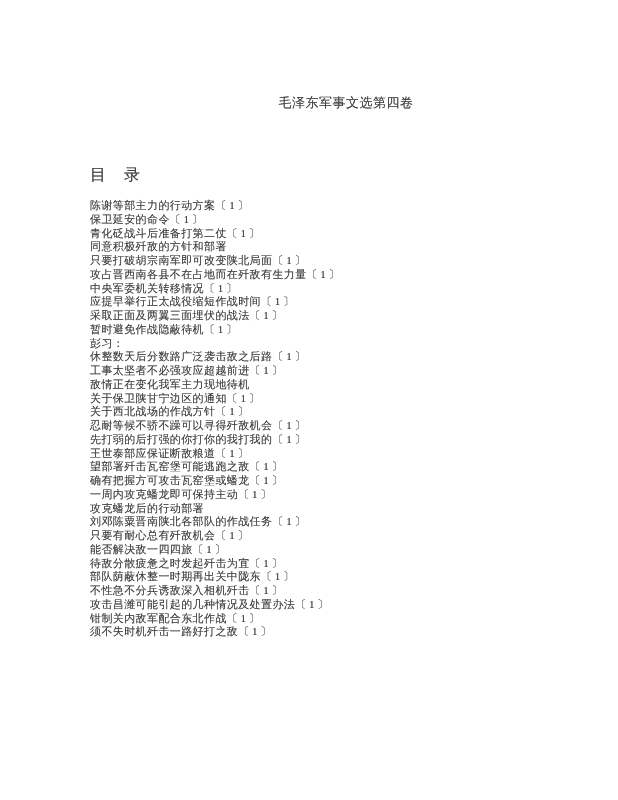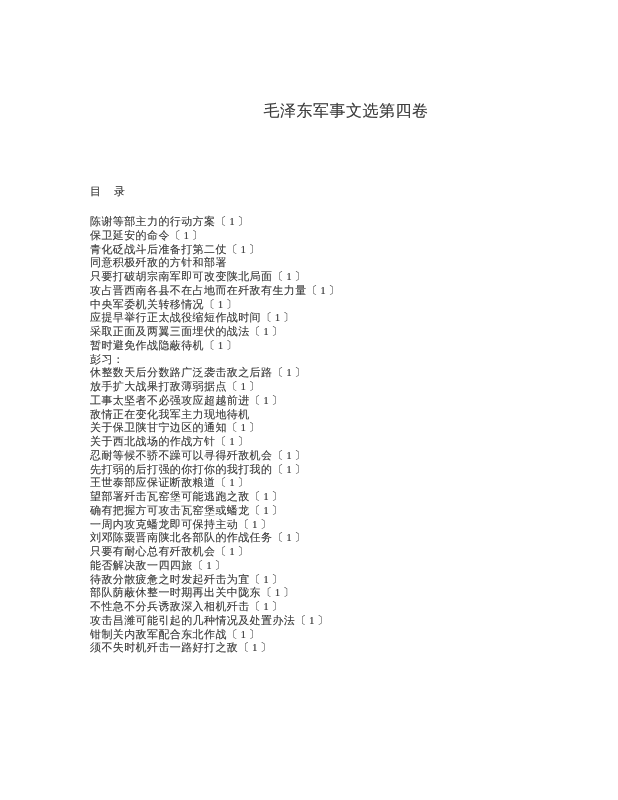--- a/index.html
+++ b/index.html
@@ -17,32 +17,32 @@
     color: #3f3f3f;
     text-shadow: 0 0 0.6px rgba(90,90,90,0.55);
   }
   .content {
     position: absolute;
     left: 90px;
     top: 0;
     width: 512px;
   }
   .doc-title {
-    margin: 8px;
+    margin: 0;
     padding-top: 96px;
     text-align: center;
-    font-size: 16px;
+    font-size: 13px;
     font-weight: normal;
     letter-spacing: 0.5px;
     line-height: 14px;
   }
   .toc-heading {
     margin: 0;
     padding-top: 58px;
-    font-size: 11px;
+    font-size: 16px;
     font-weight: normal;
     line-height: 14px;
     letter-spacing: 1px;
   }
   .toc-list {
     list-style: none;
     margin: 0;
     padding: 0;
     margin-top: 17px;
   }
@@ -69,31 +69,31 @@
         <li class="toc-entry"><span>青化砭战斗后准备打第二仗</span><span class="page-marker">〔 1 〕</span></li>
         <li class="toc-entry"><span>同意积极歼敌的方针和部署</span></li>
         <li class="toc-entry"><span>只要打破胡宗南军即可改变陕北局面</span><span class="page-marker">〔 1 〕</span></li>
         <li class="toc-entry"><span>攻占晋西南各县不在占地而在歼敌有生力量</span><span class="page-marker">〔 1 〕</span></li>
         <li class="toc-entry"><span>中央军委机关转移情况</span><span class="page-marker">〔 1 〕</span></li>
         <li class="toc-entry"><span>应提早举行正太战役缩短作战时间</span><span class="page-marker">〔 1 〕</span></li>
         <li class="toc-entry"><span>采取正面及两翼三面埋伏的战法</span><span class="page-marker">〔 1 〕</span></li>
         <li class="toc-entry"><span>暂时避免作战隐蔽待机</span><span class="page-marker">〔 1 〕</span></li>
         <li class="toc-entry"><span>彭习：</span></li>
         <li class="toc-entry"><span>休整数天后分数路广泛袭击敌之后路</span><span class="page-marker">〔 1 〕</span></li>
-        <li class="toc-entry"><span>放手扩大战果打敌薄弱据点</span><span class="page-marker">〔 1 〕</span></li>
         <li class="toc-entry"><span>工事太坚者不必强攻应超越前进</span><span class="page-marker">〔 1 〕</span></li>
         <li class="toc-entry"><span>敌情正在变化我军主力现地待机</span></li>
         <li class="toc-entry"><span>关于保卫陕甘宁边区的通知</span><span class="page-marker">〔 1 〕</span></li>
         <li class="toc-entry"><span>关于西北战场的作战方针</span><span class="page-marker">〔 1 〕</span></li>
         <li class="toc-entry"><span>忍耐等候不骄不躁可以寻得歼敌机会</span><span class="page-marker">〔 1 〕</span></li>
         <li class="toc-entry"><span>先打弱的后打强的你打你的我打我的</span><span class="page-marker">〔 1 〕</span></li>
         <li class="toc-entry"><span>王世泰部应保证断敌粮道</span><span class="page-marker">〔 1 〕</span></li>
         <li class="toc-entry"><span>望部署歼击瓦窑堡可能逃跑之敌</span><span class="page-marker">〔 1 〕</span></li>
         <li class="toc-entry"><span>确有把握方可攻击瓦窑堡或蟠龙</span><span class="page-marker">〔 1 〕</span></li>
         <li class="toc-entry"><span>一周内攻克蟠龙即可保持主动</span><span class="page-marker">〔 1 〕</span></li>
+        <li class="toc-entry"><span>攻克蟠龙后的行动部署</span></li>
         <li class="toc-entry"><span>刘邓陈粟晋南陕北各部队的作战任务</span><span class="page-marker">〔 1 〕</span></li>
         <li class="toc-entry"><span>只要有耐心总有歼敌机会</span><span class="page-marker">〔 1 〕</span></li>
         <li class="toc-entry"><span>能否解决敌一四四旅</span><span class="page-marker">〔 1 〕</span></li>
         <li class="toc-entry"><span>待敌分散疲惫之时发起歼击为宜</span><span class="page-marker">〔 1 〕</span></li>
         <li class="toc-entry"><span>部队荫蔽休整一时期再出关中陇东</span><span class="page-marker">〔 1 〕</span></li>
         <li class="toc-entry"><span>不性急不分兵诱敌深入相机歼击</span><span class="page-marker">〔 1 〕</span></li>
         <li class="toc-entry"><span>攻击昌潍可能引起的几种情况及处置办法</span><span class="page-marker">〔 1 〕</span></li>
         <li class="toc-entry"><span>钳制关内敌军配合东北作战</span><span class="page-marker">〔 1 〕</span></li>
         <li class="toc-entry"><span>须不失时机歼击一路好打之敌</span><span class="page-marker">〔 1 〕</span></li>
       </ul>

